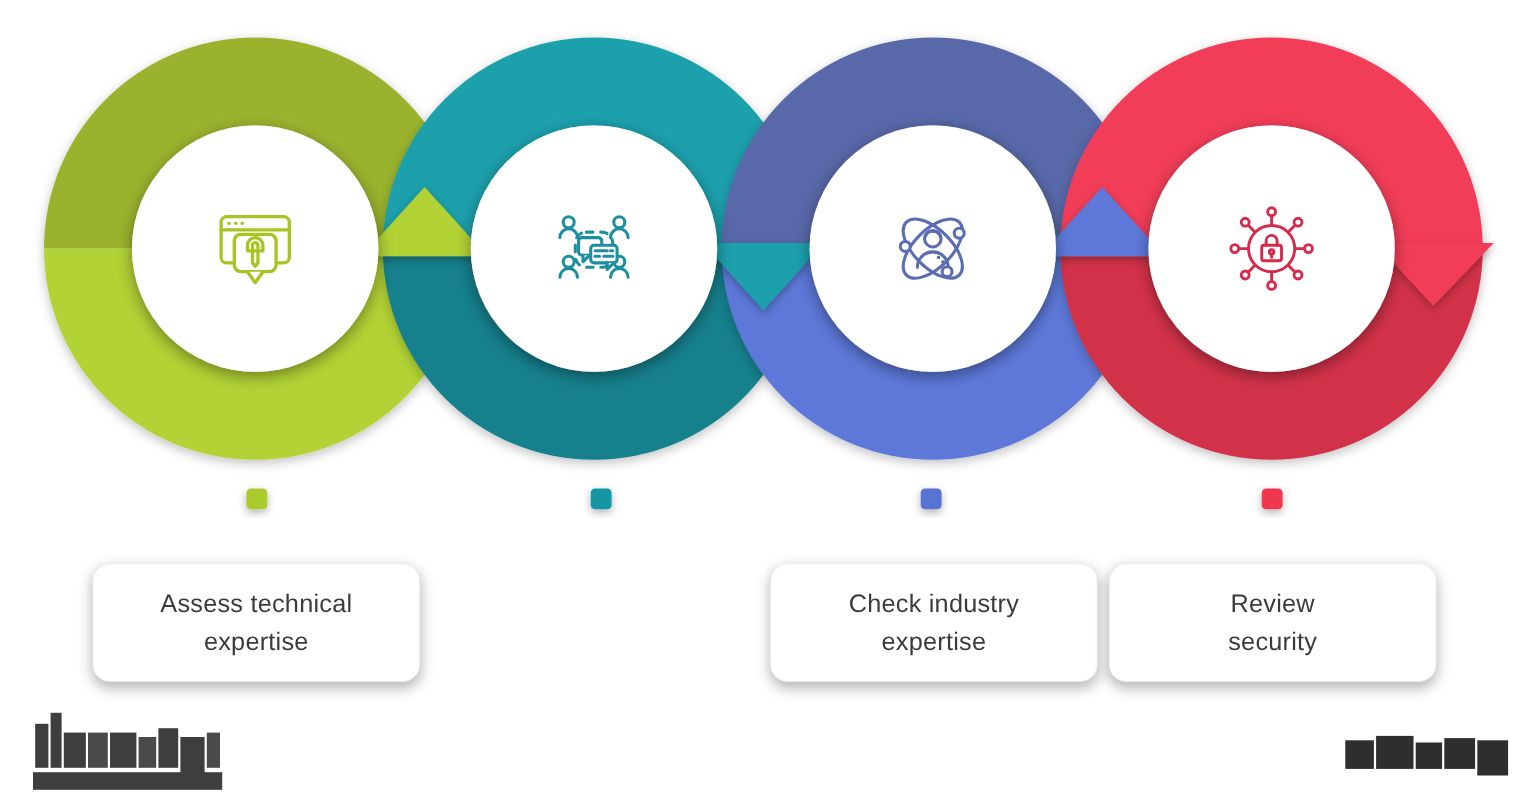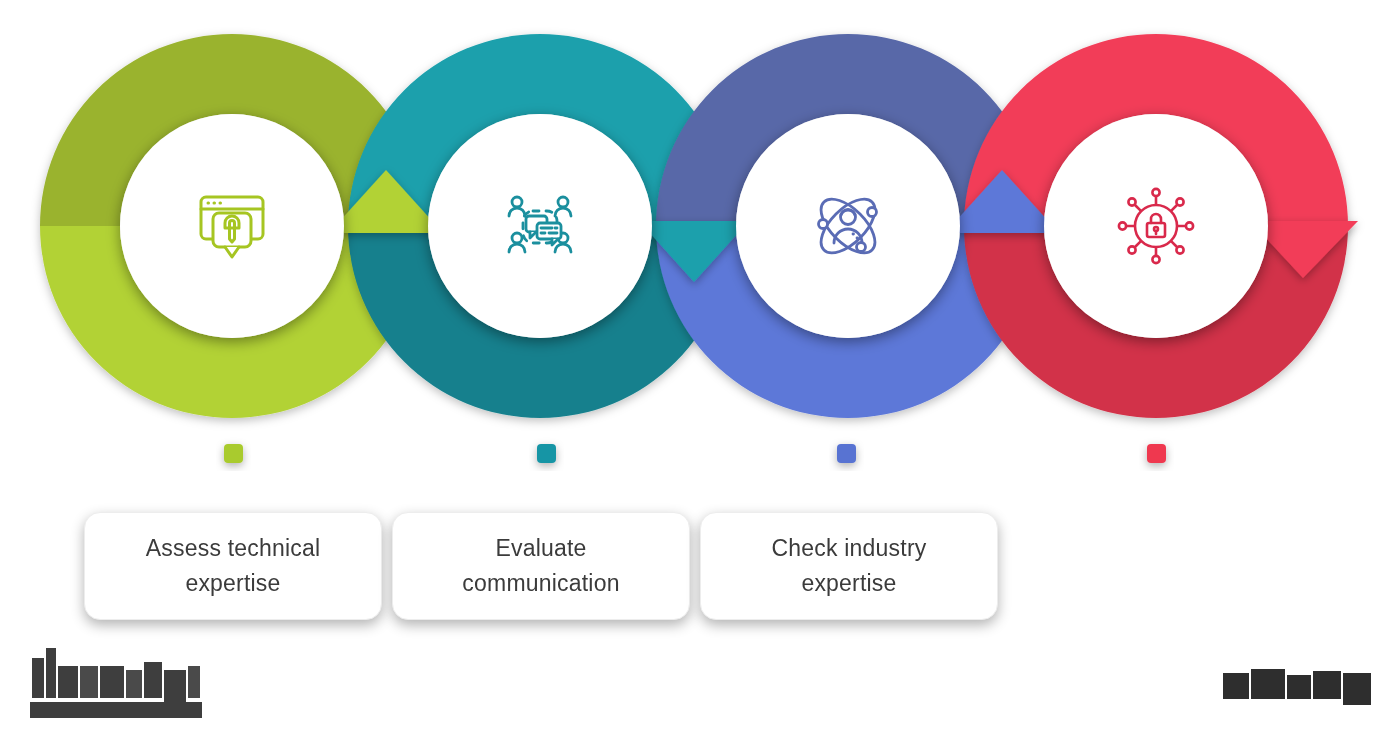--- a/index.html
+++ b/index.html
@@ -146,27 +146,27 @@
     <rect x="224" y="444" width="19" height="19" rx="4" filter="url(#fArrow)" fill="#a9cb2d"></rect>
     <rect x="537" y="444" width="19" height="19" rx="4" filter="url(#fArrow)" fill="#1795a5"></rect>
     <rect x="837" y="444" width="19" height="19" rx="4" filter="url(#fArrow)" fill="#5873d2"></rect>
     <rect x="1147" y="444" width="19" height="19" rx="4" filter="url(#fArrow)" fill="#ef3850"></rect>
   </svg>
 
   <div class="card card1">
     <div class="card-label">Assess technical
 expertise</div>
   </div>
-  <div class="card card2">
-    <div class="card-label">Evaluate
-communication</div>
-  </div>
   <div class="card card3">
     <div class="card-label">Check industry
 expertise</div>
+  </div>
+  <div class="card card4">
+    <div class="card-label">Review
+security</div>
   </div>
 
   <div class="logo-redacted">
     <div class="px" style="left:2px;top:8px;width:12px;height:40px;"></div>
     <div class="px" style="left:16px;top:-2px;width:10px;height:50px;"></div>
     <div class="px" style="left:28px;top:16px;width:20px;height:32px;"></div>
     <div class="px lt" style="left:50px;top:16px;width:18px;height:32px;"></div>
     <div class="px" style="left:70px;top:16px;width:24px;height:32px;"></div>
     <div class="px lt" style="left:96px;top:20px;width:16px;height:28px;"></div>
     <div class="px" style="left:114px;top:12px;width:18px;height:36px;"></div>

